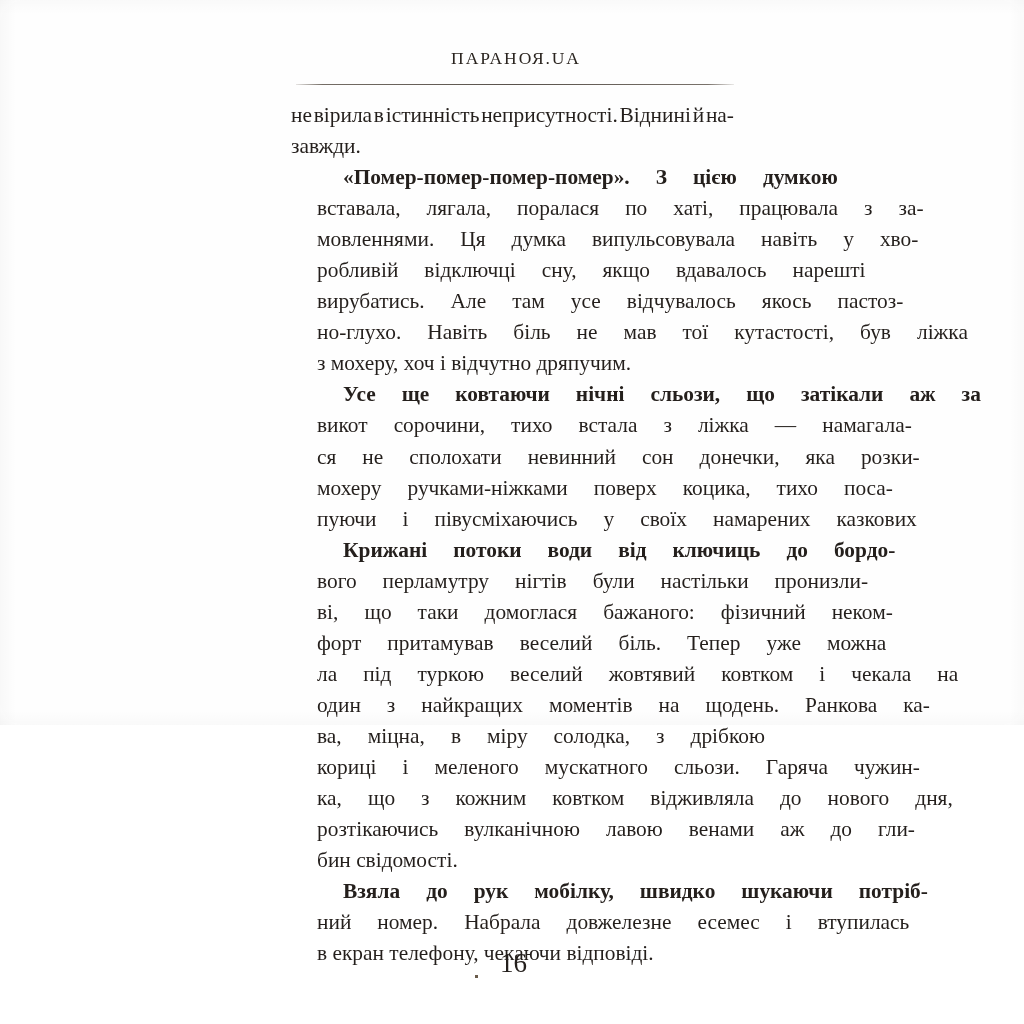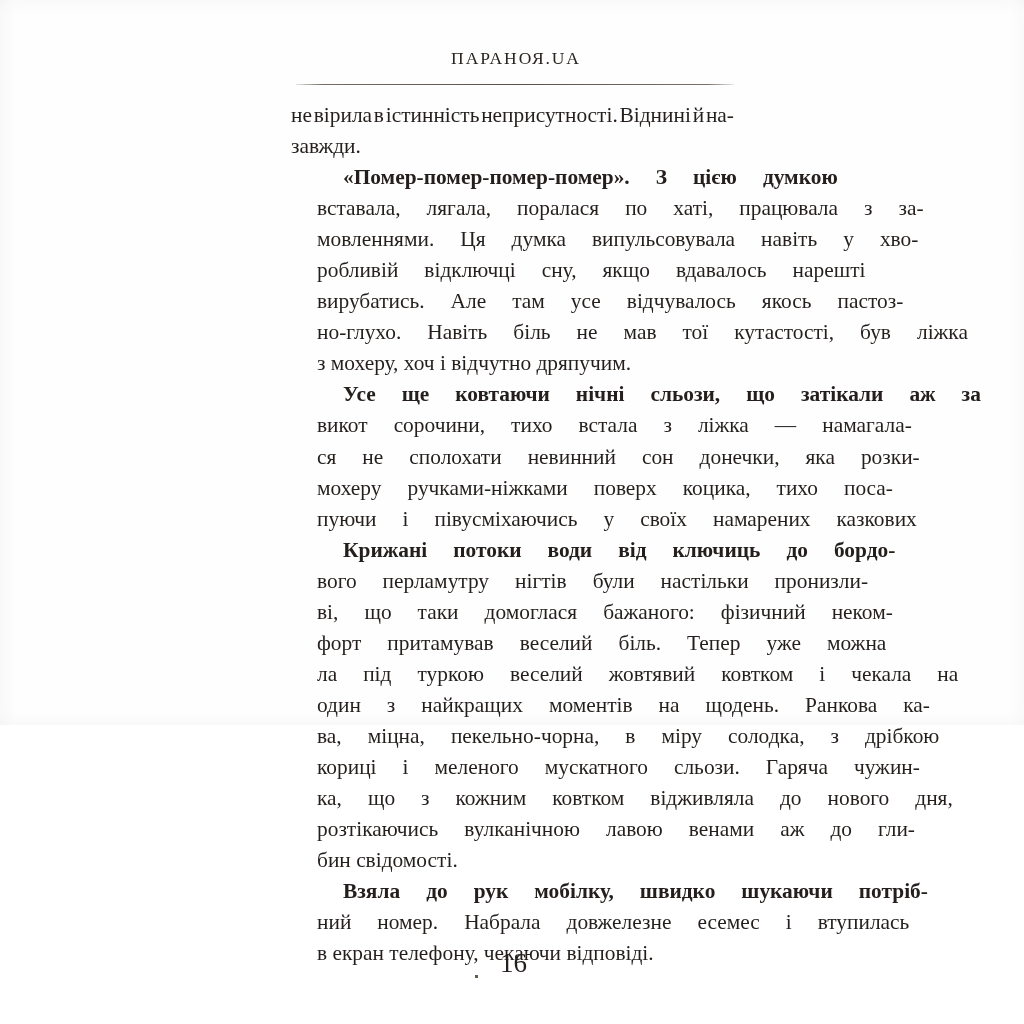--- a/index.html
+++ b/index.html
@@ -305,21 +305,20 @@
           <span>найкращих</span>
           <span>моментів</span>
           <span>на</span>
           <span>щодень.</span>
           <span>Ранкова</span>
           <span>ка-</span>
         </div>
         <div class="line just">
           <span>ва,</span>
           <span>міцна,</span>
-          <span>пекельно-чорна,</span>
           <span>в</span>
           <span>міру</span>
           <span>солодка,</span>
           <span>з</span>
           <span>дрібкою</span>
         </div>
         <div class="line just">
           <span>кориці</span>
           <span>і</span>
           <span>меленого</span>

